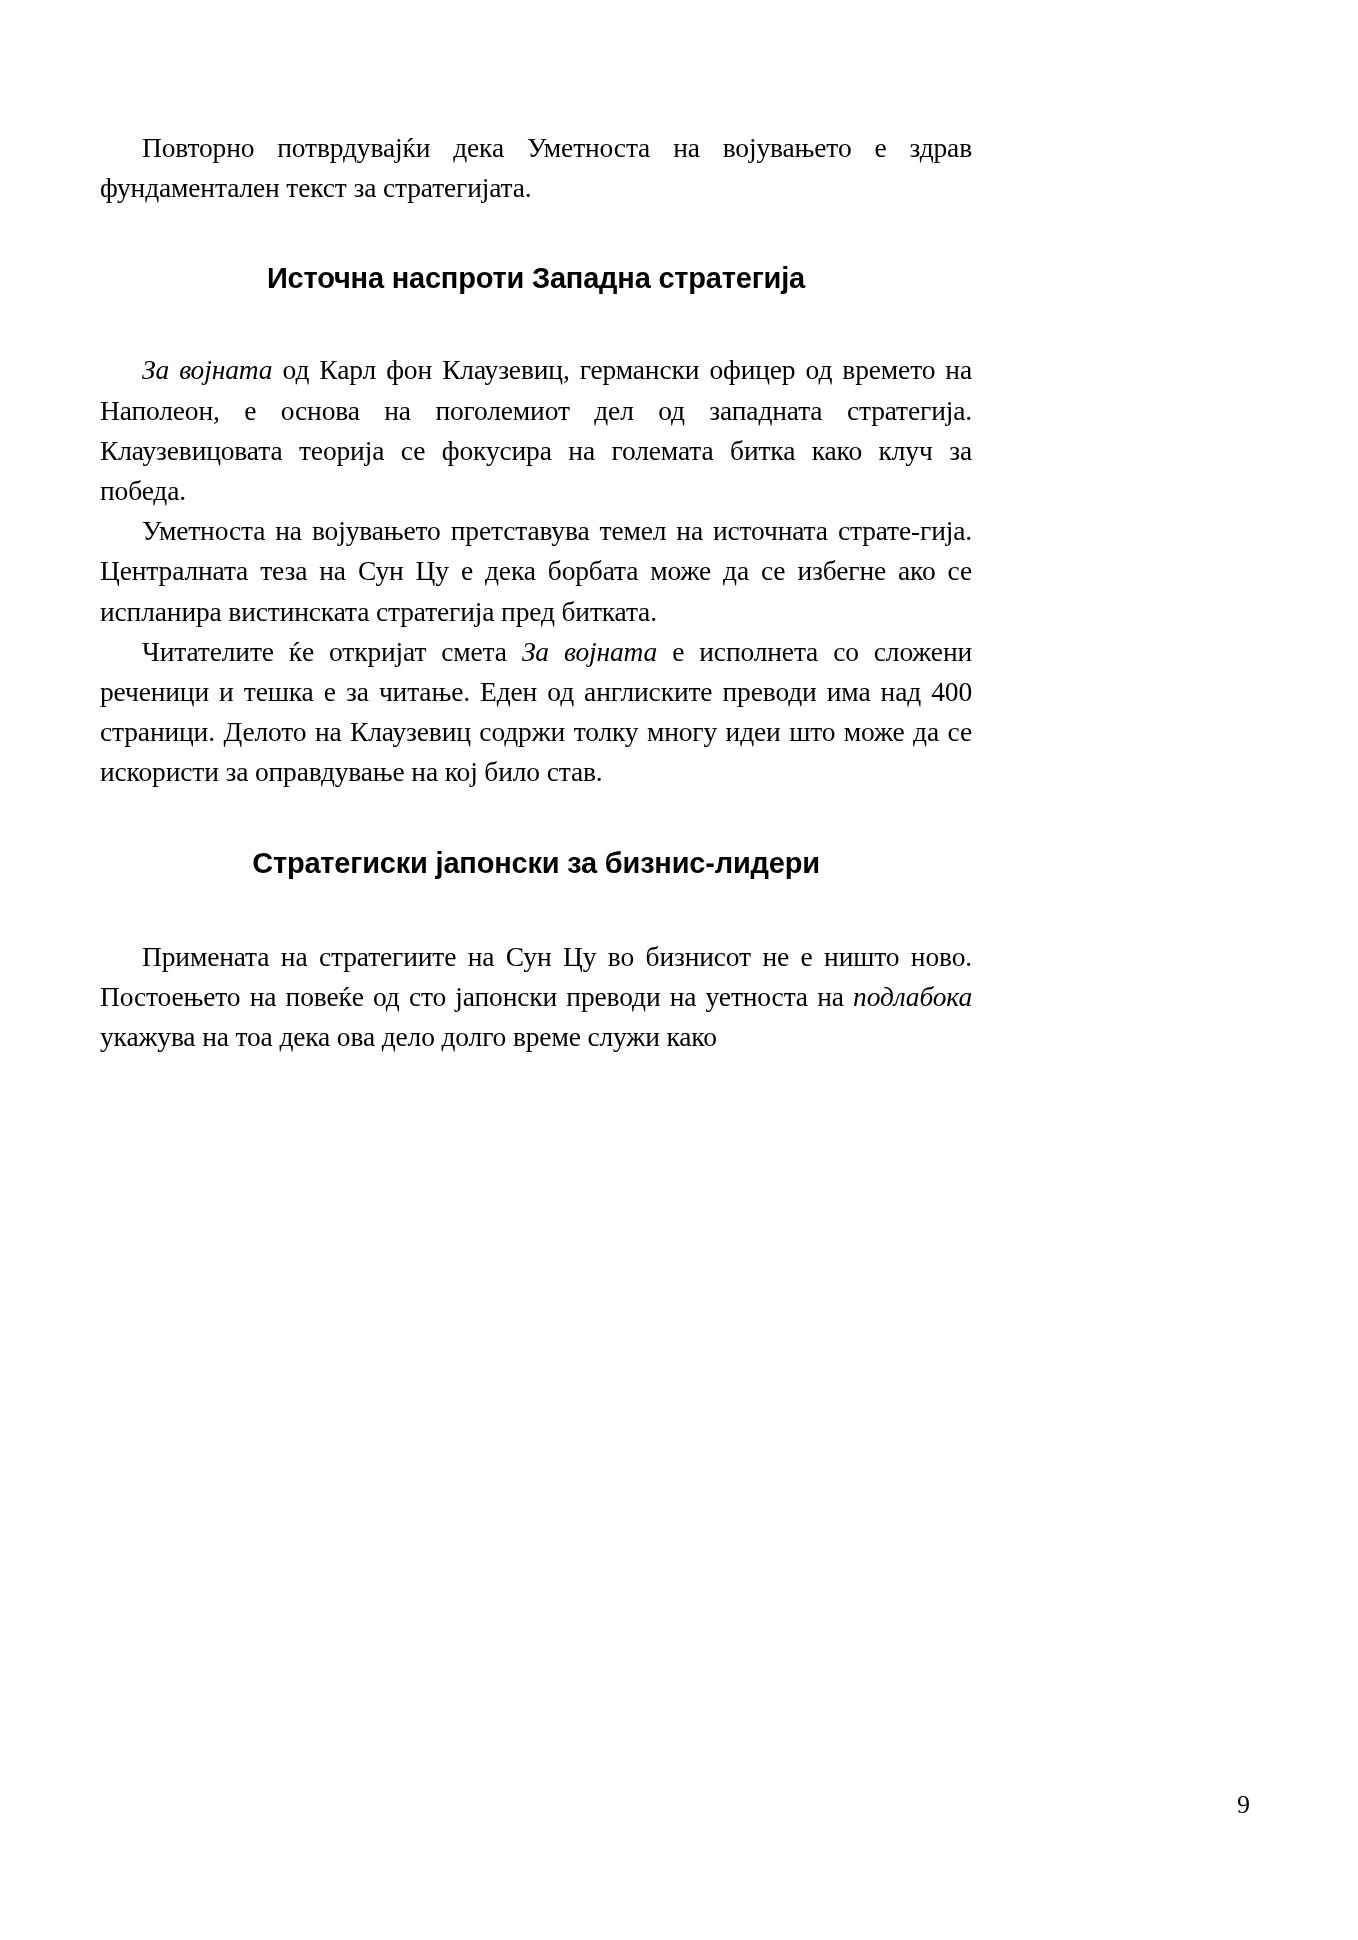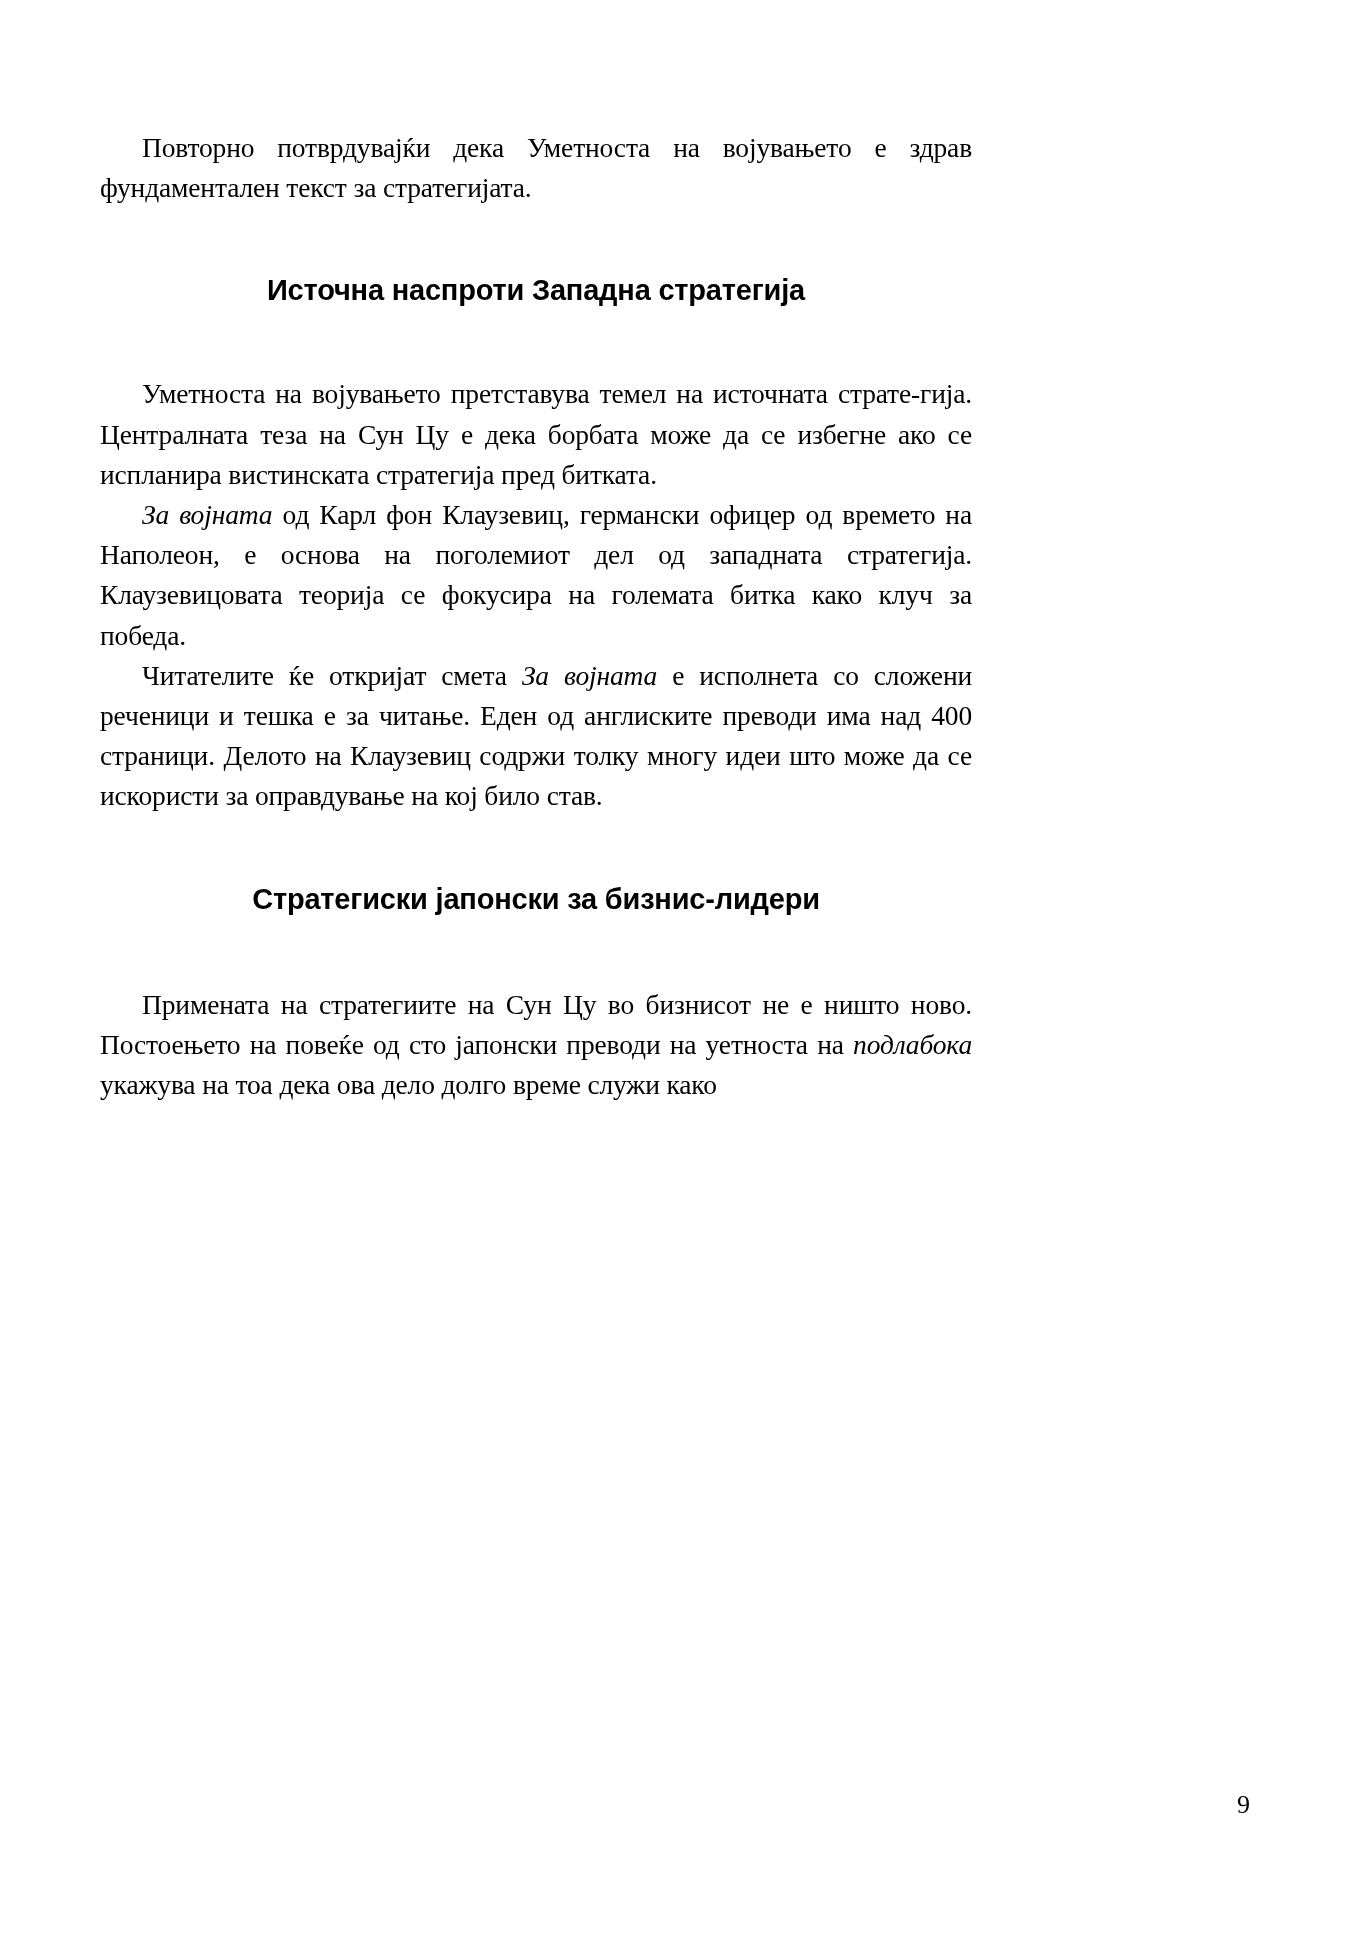--- a/index.html
+++ b/index.html
@@ -37,21 +37,21 @@
     text-indent: 42px;
     font-stretch: condensed;
     letter-spacing: -0.15px;
     word-spacing: 0px;
     hyphens: manual;
   }
   .it {
     font-style: italic;
   }
   h2.heading {
-    margin: 12px;
+    margin: 0;
     font-family: "Liberation Sans", "DejaVu Sans", sans-serif;
     font-weight: bold;
     font-stretch: condensed;
     font-size: 29px;
     line-height: 36px;
     text-align: center;
     letter-spacing: -0.2px;
     color: #000000;
   }
   .gap-after-p1 { height: 52px; }
@@ -77,23 +77,23 @@
   <div class="content">
 
     <p class="para"><span>Повторно потврдувајќи дека Уметноста на војувањето е здрав фундаментален текст за стратегијата.</span></p>
 
     <div class="gap-after-p1"></div>
 
     <h2 class="heading">Источна наспроти Западна стратегија</h2>
 
     <div class="gap-after-h1"></div>
 
+    <p class="para"><span class="it">За војната</span><span> од Карл фон Клаузевиц, германски офицер од времето на Наполеон, е основа на поголемиот дел од западната стратегија. Клаузевицовата теорија се фокусира на големата битка како клуч за победа.</span></p>
+
     <p class="para"><span>Уметноста на војувањето претставува темел на источната страте-гија. Централната теза на Сун Цу е дека борбата може да се избегне ако се испланира вистинската стратегија пред битката.</span></p>
-
-    <p class="para"><span class="it">За војната</span><span> од Карл фон Клаузевиц, германски офицер од времето на Наполеон, е основа на поголемиот дел од западната стратегија. Клаузевицовата теорија се фокусира на големата битка како клуч за победа.</span></p>
 
     <p class="para"><span>Читателите ќе откријат смета </span><span class="it">За војната</span><span> е исполнета со сложени реченици и тешка е за читање. Еден од англиските преводи има над 400 страници. Делото на Клаузевиц содржи толку многу идеи што може да се искористи за оправдување на кој било став.</span></p>
 
 
 
 
     <div class="gap-after-block"></div>
 
     <h2 class="heading">Стратегиски јапонски за бизнис-лидери</h2>
 

